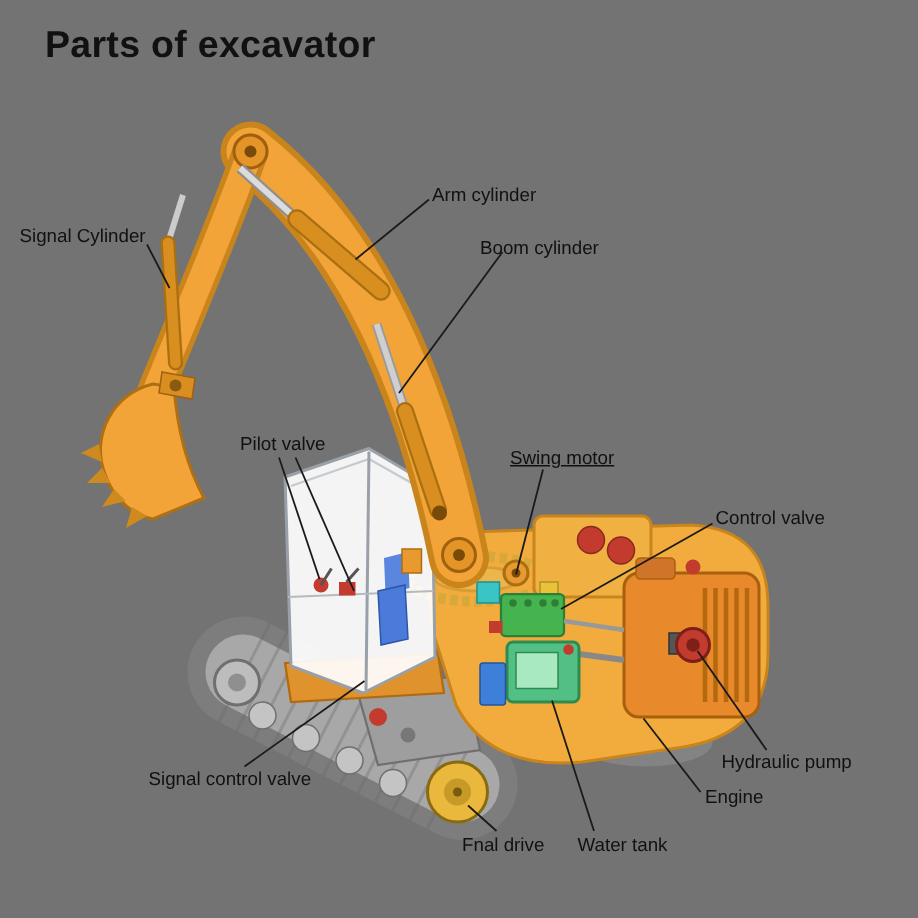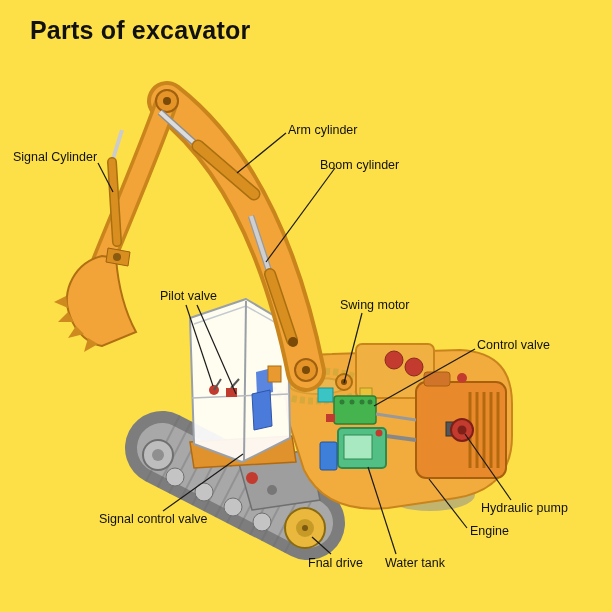--- a/index.html
+++ b/index.html
@@ -1,32 +1,32 @@
 <!DOCTYPE html>
 <html><head>
 <meta charset="utf-8">
 <style>
   html,body{margin:0;padding:0;background:#fff;}
   #canvas{
-    position:relative;width:612px;height:612px;background:#fde047;overflow:hidden;
+    position:relative;width:612px;height:612px;background:#737373;overflow:hidden;
     font-family:"Liberation Sans", sans-serif;
   }
   #title{
     position:absolute;left:30px;top:16px;margin:0;
     font-size:25px;font-weight:bold;color:#111;letter-spacing:.2px;
   }
   #art{position:absolute;left:0;top:0;}
   .lbl{
     position:absolute;font-size:12.5px;color:#111;white-space:nowrap;line-height:15px;
   }
   .lbl-arm-cylinder{left:288px;top:123px;}
   .lbl-bucket-cylinder{left:13px;top:150px;}
   .lbl-boom-cylinder{left:320px;top:158px;}
   .lbl-pilot-valve{left:160px;top:289px;}
-  .lbl-swing-motor{left:340px;top:298px;}
+  .lbl-swing-motor{left:340px;top:298px;text-decoration:underline;}
   .lbl-control-valve{left:477px;top:338px;}
   .lbl-signal-control-valve{left:99px;top:512px;text-align:right;}
   .lbl-hydraulic-pump{left:481px;top:501px;}
   .lbl-engine{left:470px;top:524px;}
   .lbl-final-drive{left:308px;top:556px;}
   .lbl-water-tank{left:369px;top:556px;margin-left:16px;}
 </style>
 </head>
 <body>
 

